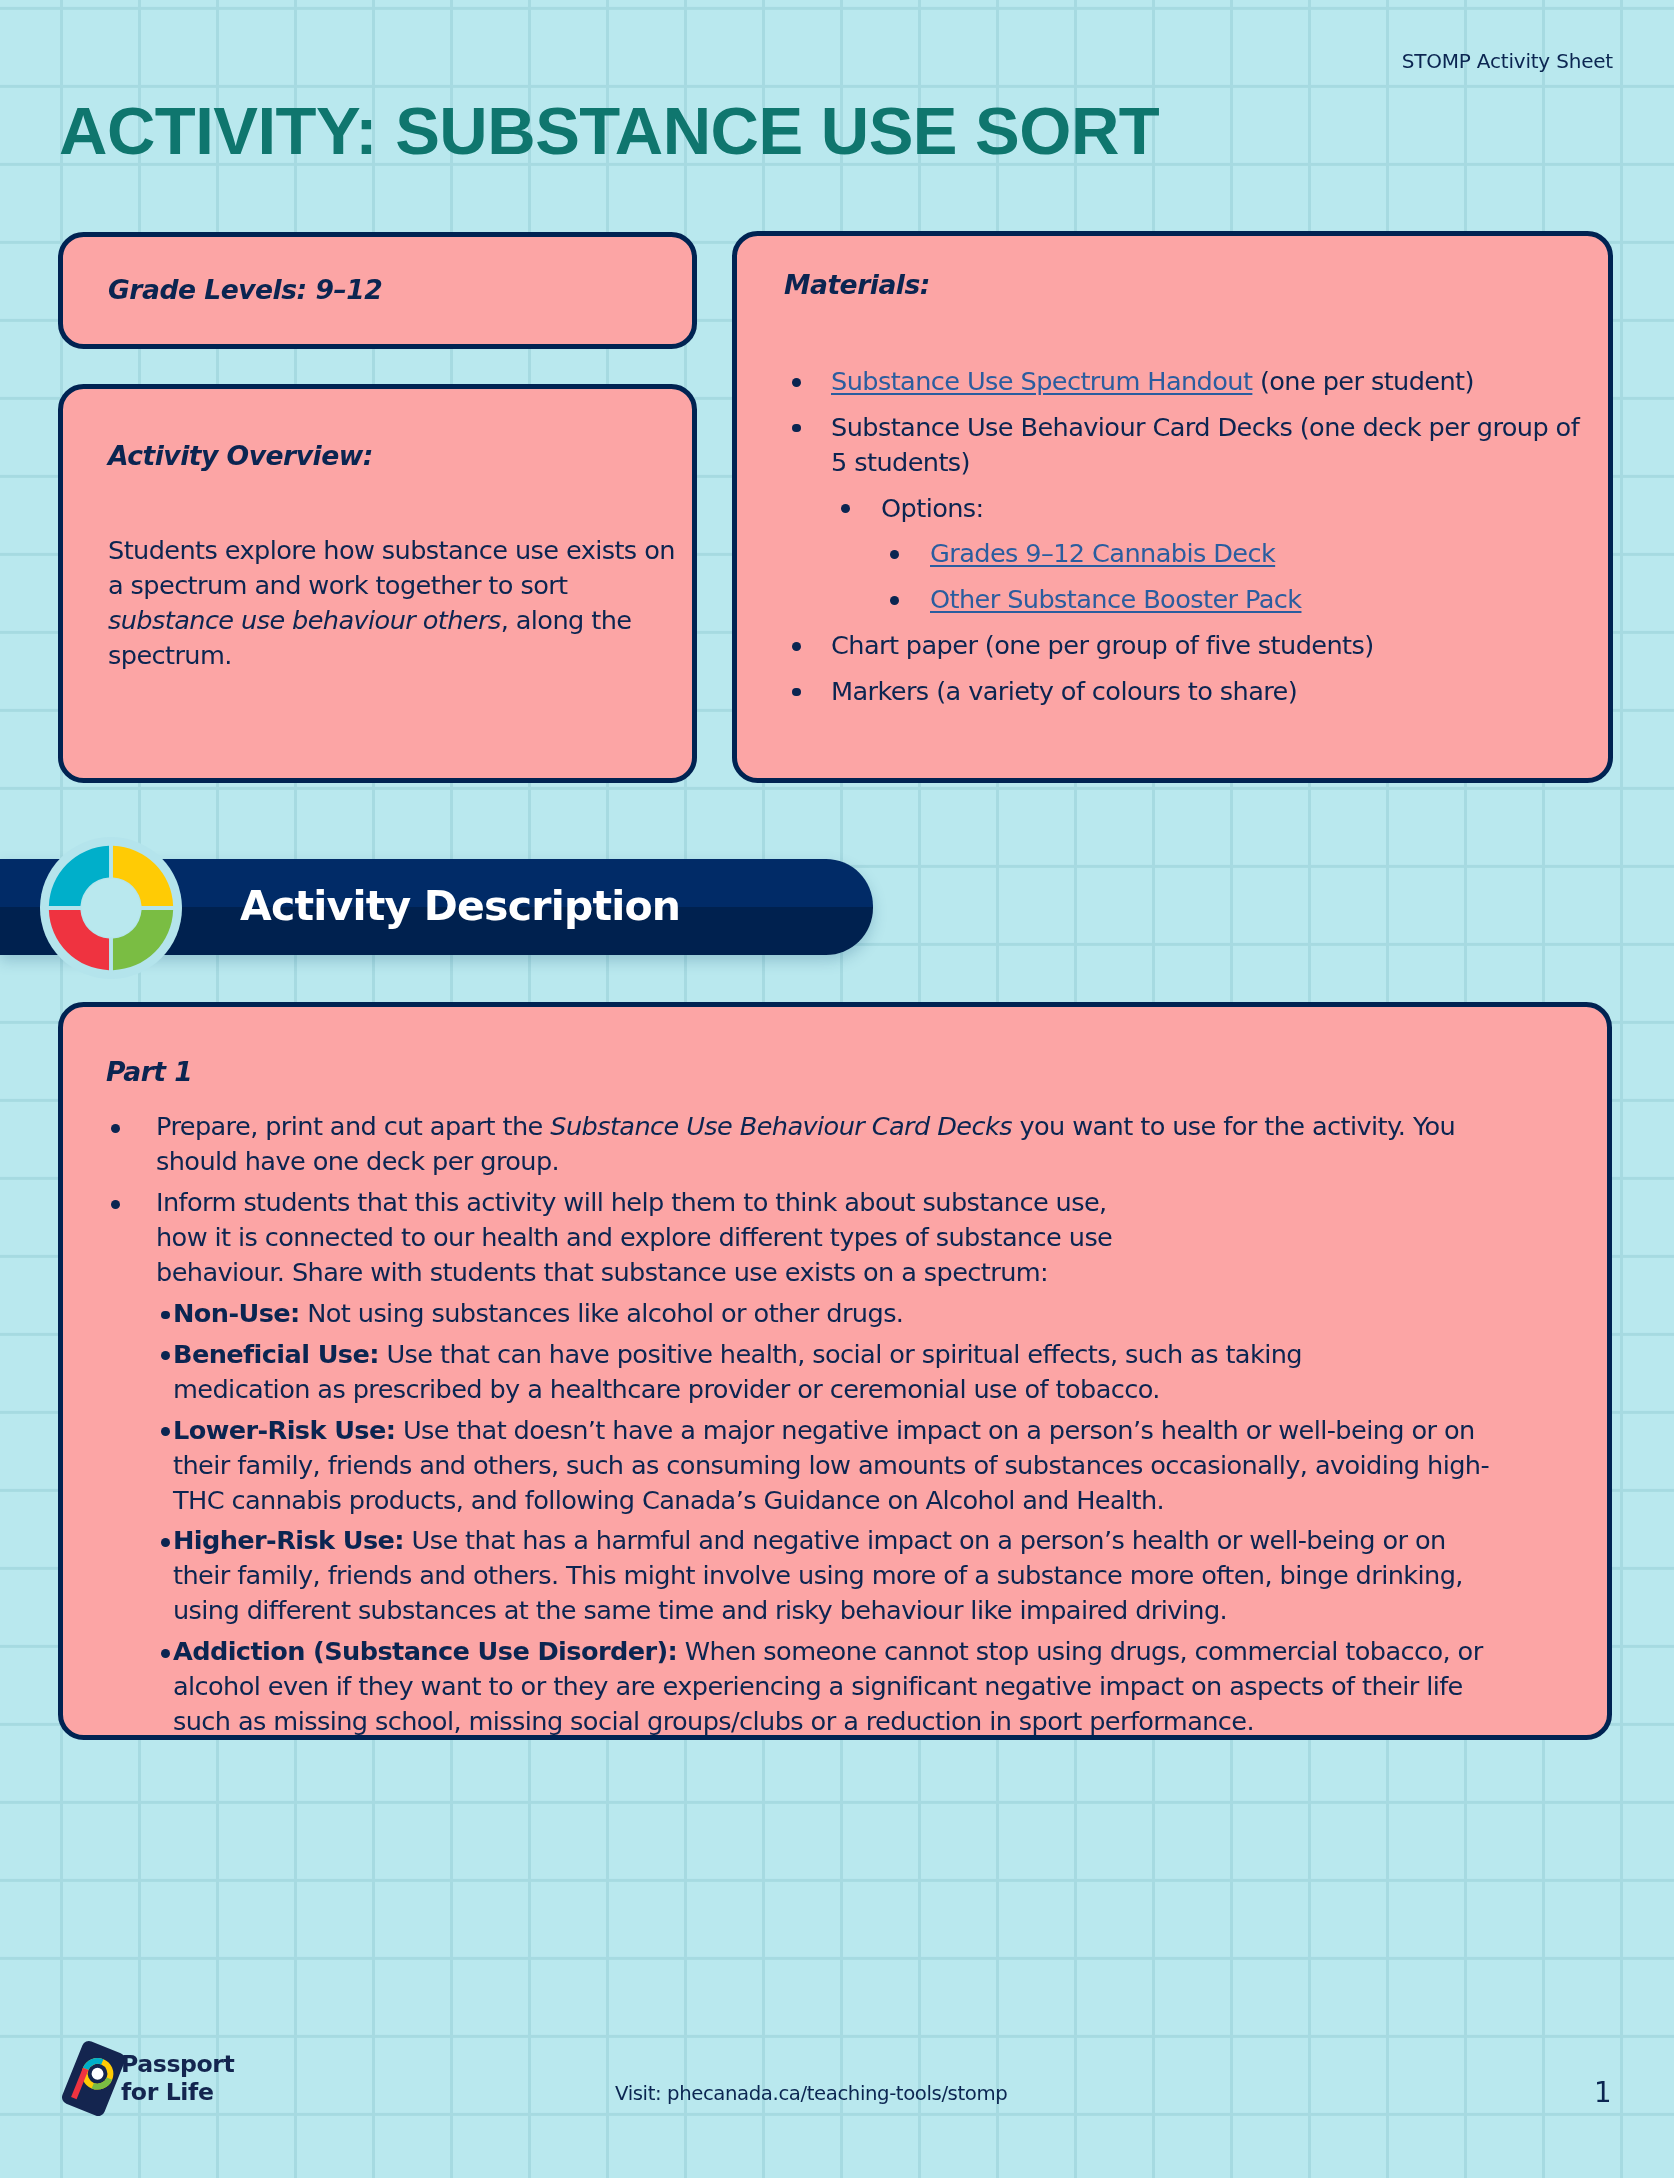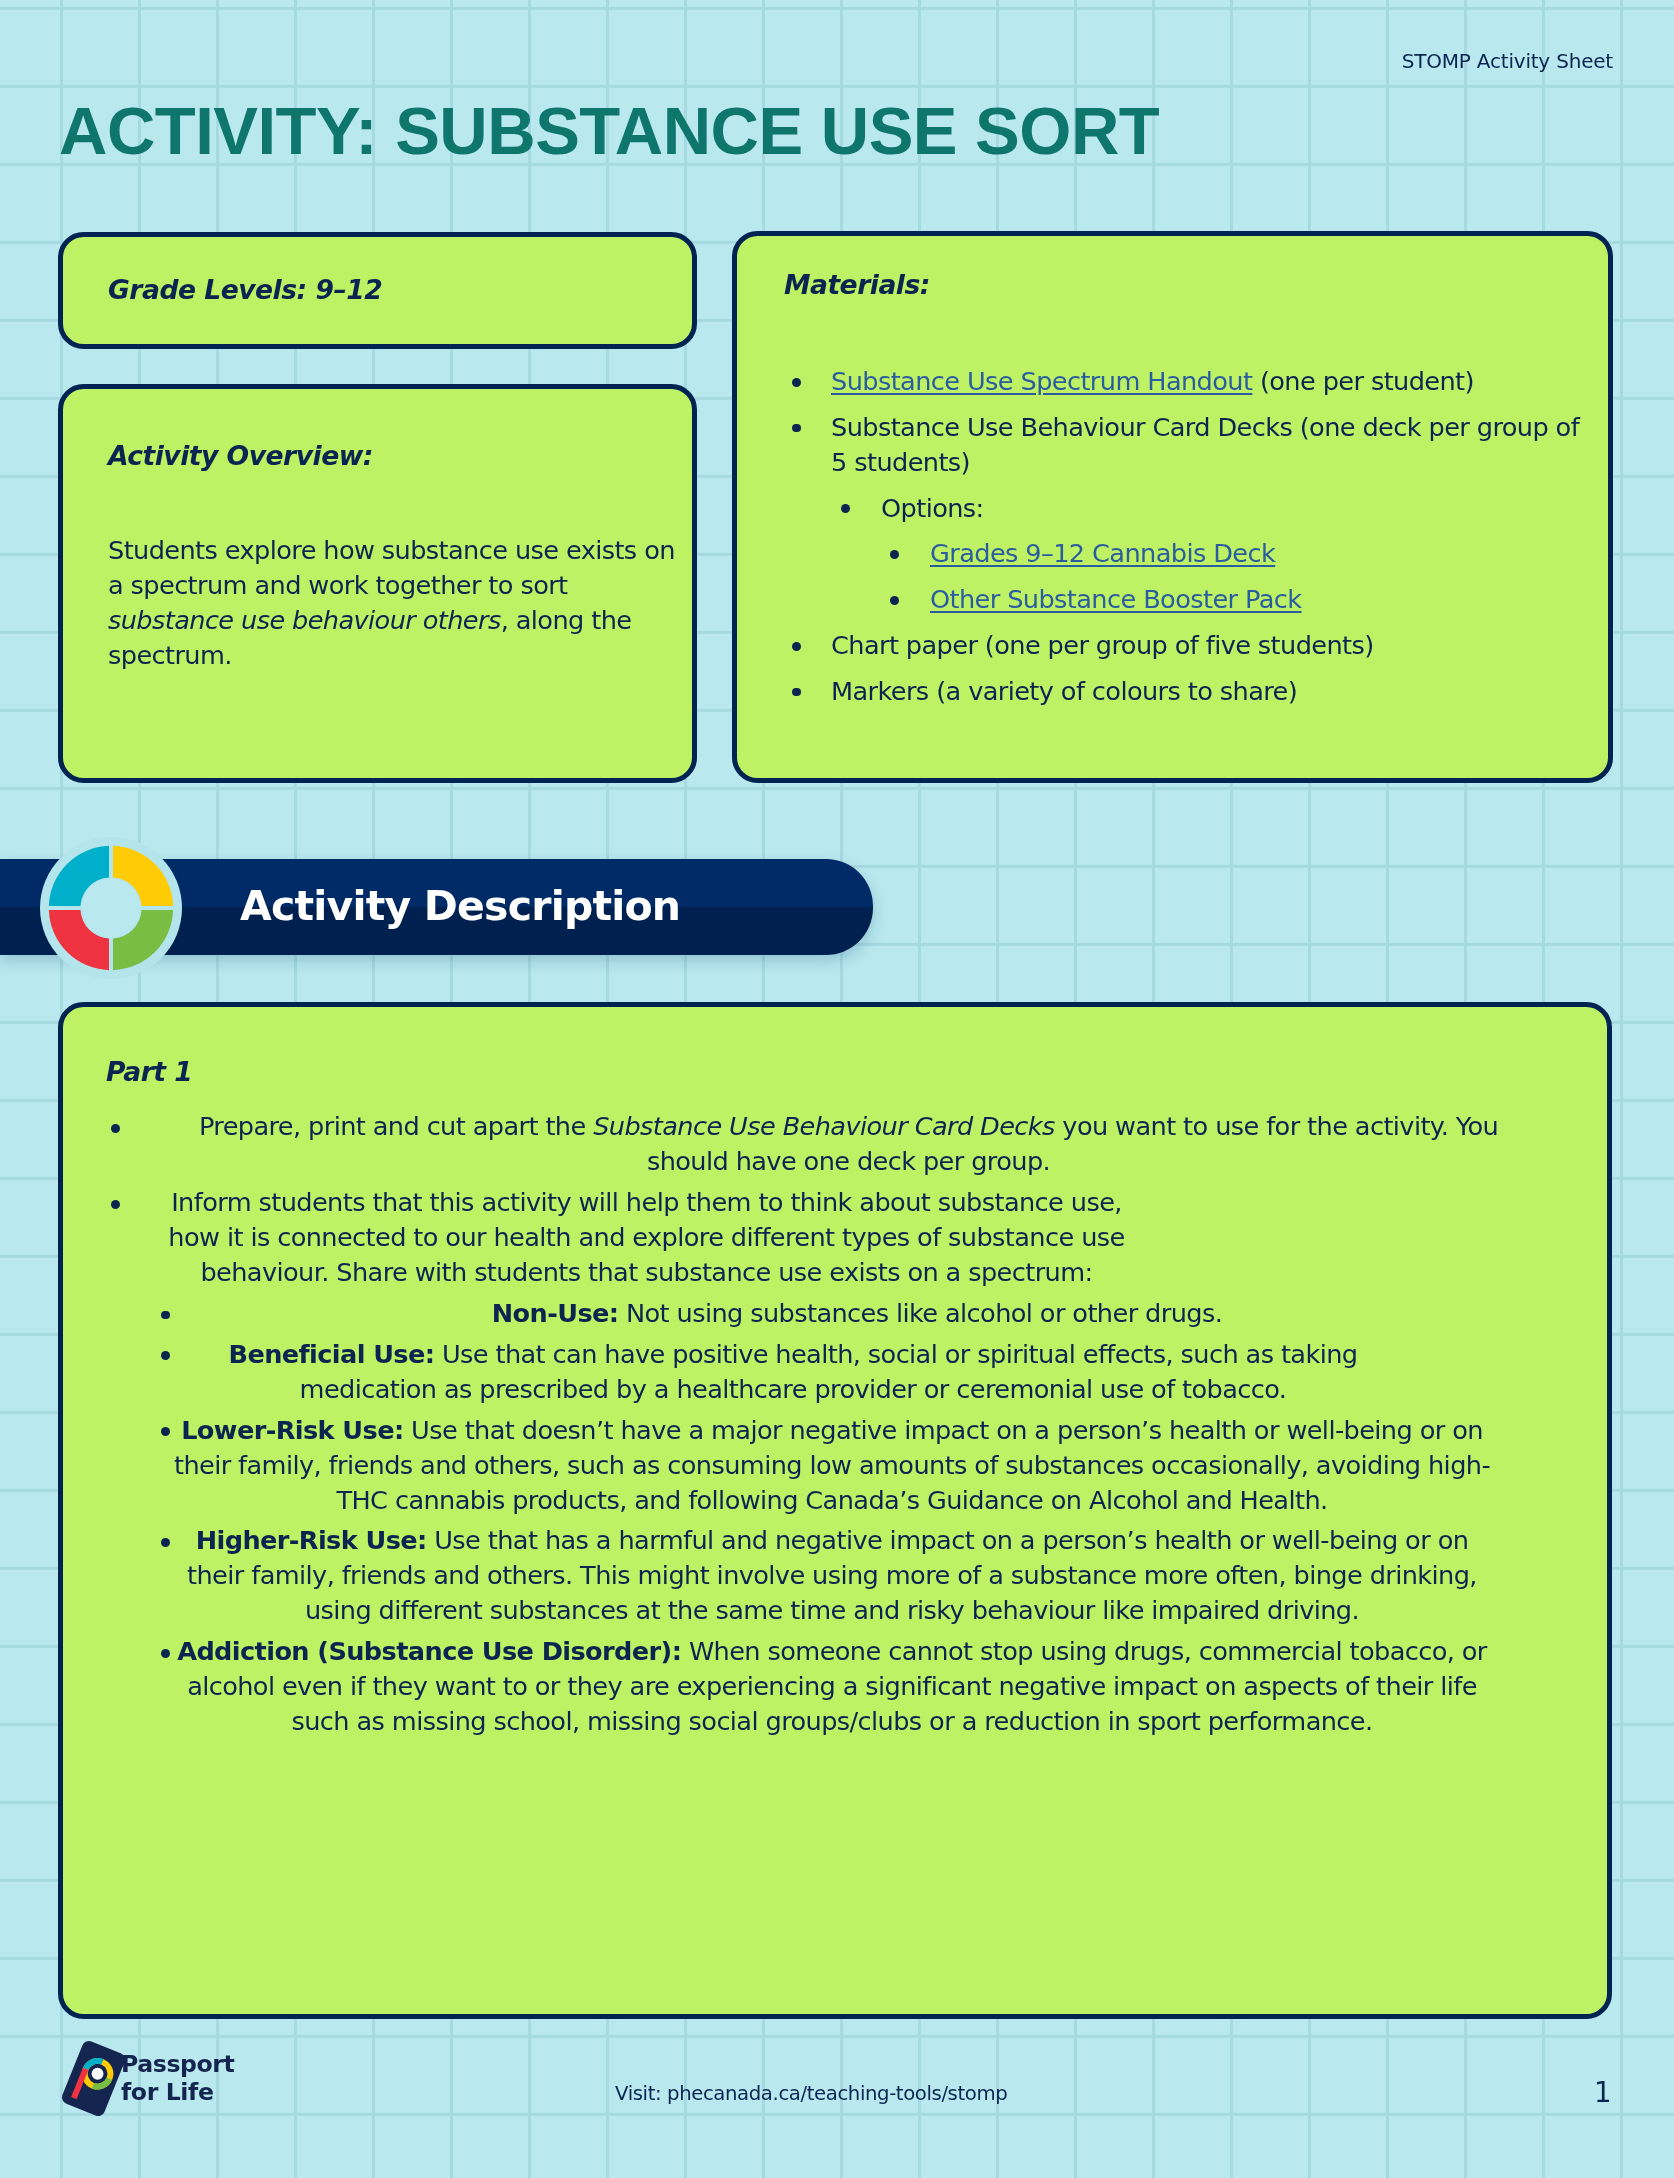--- a/index.html
+++ b/index.html
@@ -29,21 +29,21 @@
     font-family: "Liberation Sans", sans-serif;
     font-weight: 700;
     font-size: 67px;
     letter-spacing: -0.5px;
     color: #0f766e;
     line-height: 1;
   }
 
   .card {
     position: absolute;
-    background: #bef264;
+    background: #fca5a5;
     border: 5.9px solid #002352;
     border-radius: 25.6px;
   }
   .card-heading {
     font-family: "DejaVu Sans", sans-serif;
     font-weight: 700;
     font-style: italic;
     font-size: 26.6px;
     color: #0b2551;
     letter-spacing: -0.5px;
@@ -88,21 +88,21 @@
   }
   .banner-title {
     left: 240px; top: 879px;
     font-family: "DejaVu Sans", sans-serif;
     font-size: 41px; color: #ffffff;
     letter-spacing: -0.8px;
     line-height: 55px;
   }
   .ring-icon { left: 39px; top: 836px; width: 144px; height: 144px; }
 
-  #main-card { left: 58px; top: 1002px; width: 1554px; height: 1017px; text-align: center; }
+  #main-card { left: 58px; top: 1002px; width: 1554px; height: 738px; }
   #main-card .card-heading { position: absolute; left: 43px; top: 49px; }
   .desc-list { position: absolute; left: 0; top: 102px; width: 1478px; list-style: none; }
   .desc-list li { position: relative; margin-bottom: 5.9px; }
   .desc-list li .dot {
     position: absolute; width: 8.9px; height: 8.9px; border-radius: 50%;
     background: #0b2551; top: 14.8px;
   }
   .d0 { padding-left: 93px; }
   .d0 .dot { left: 48px; }
   .d1 { padding-left: 110px; }

